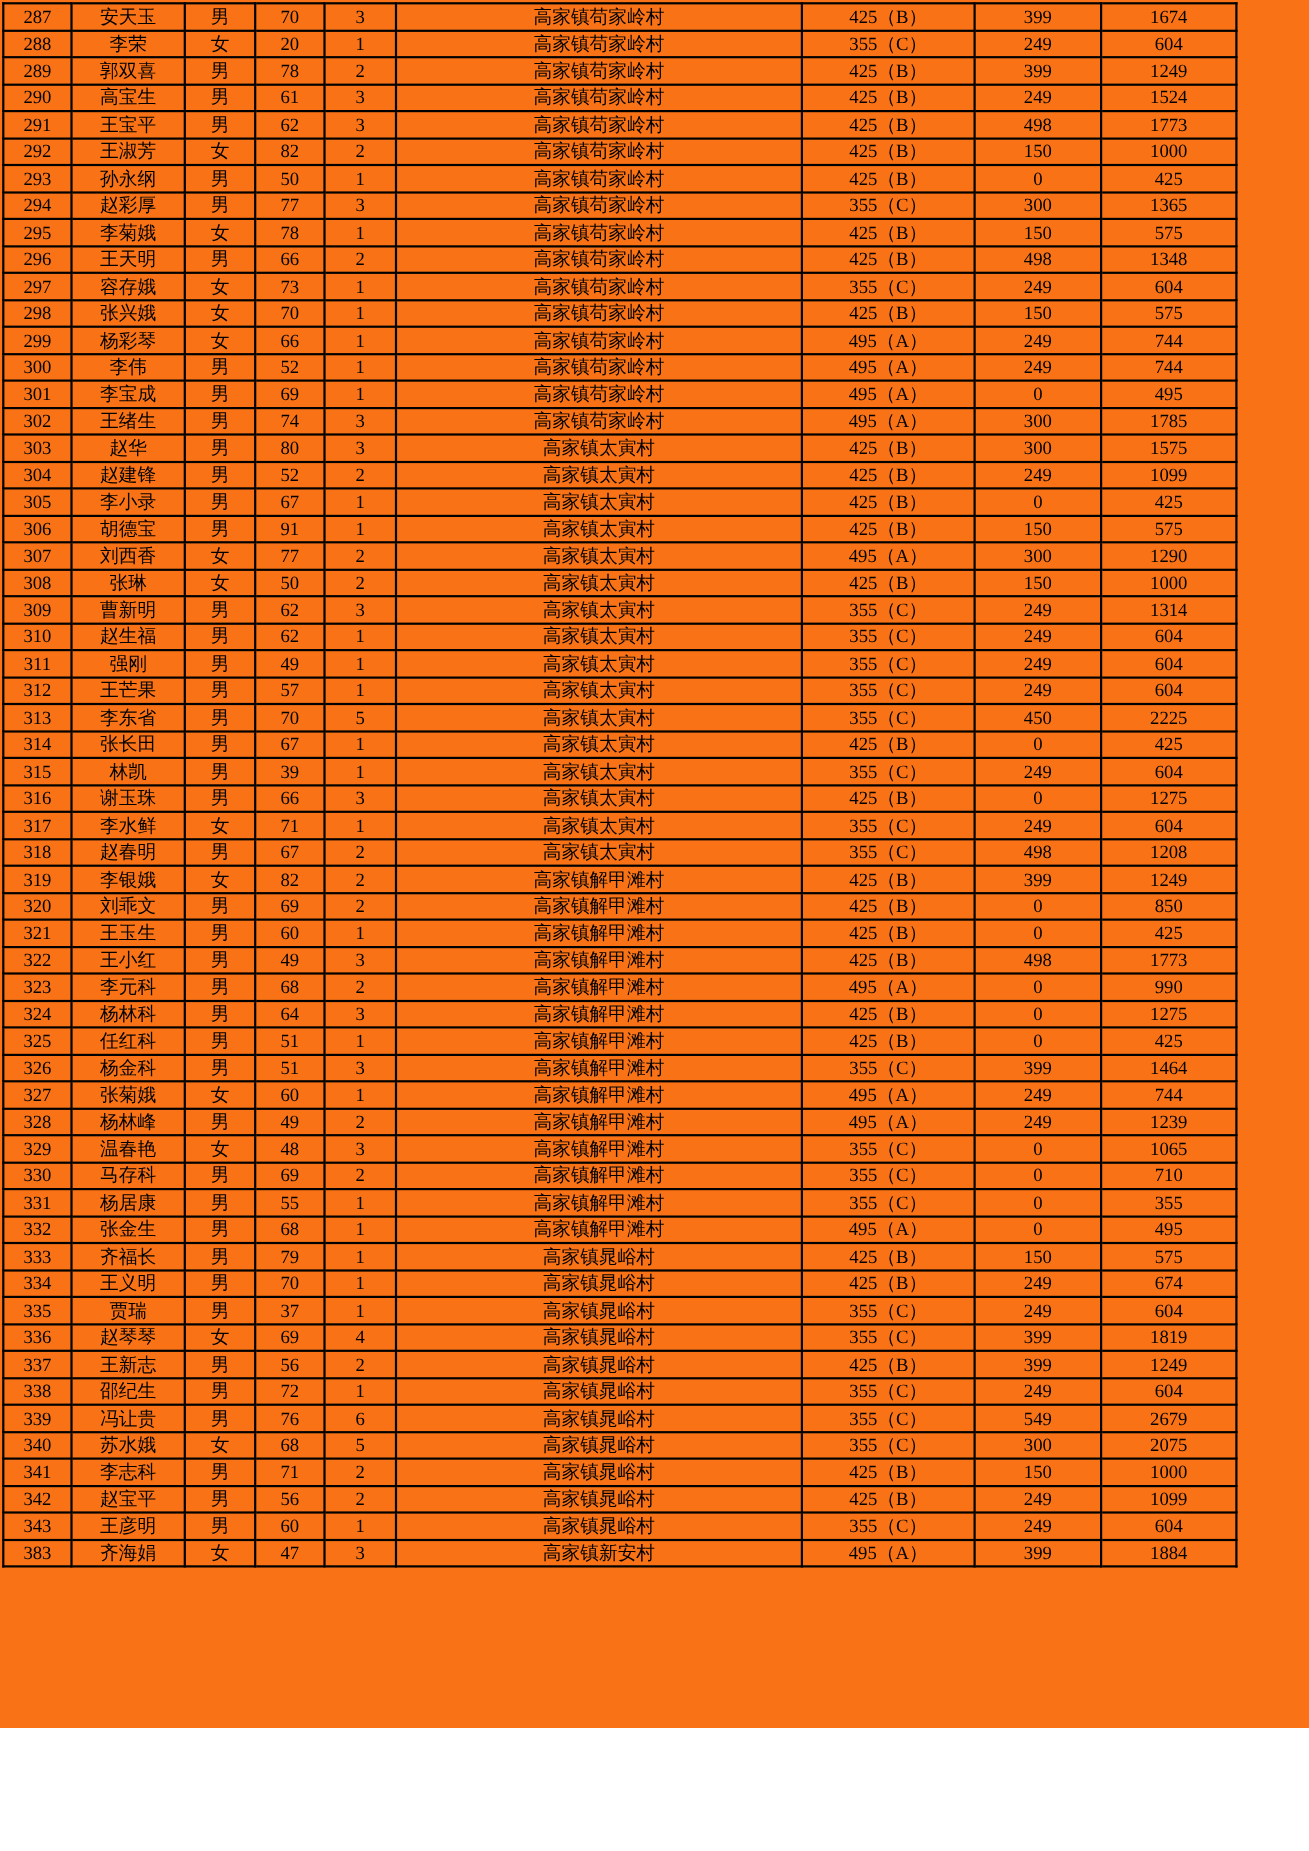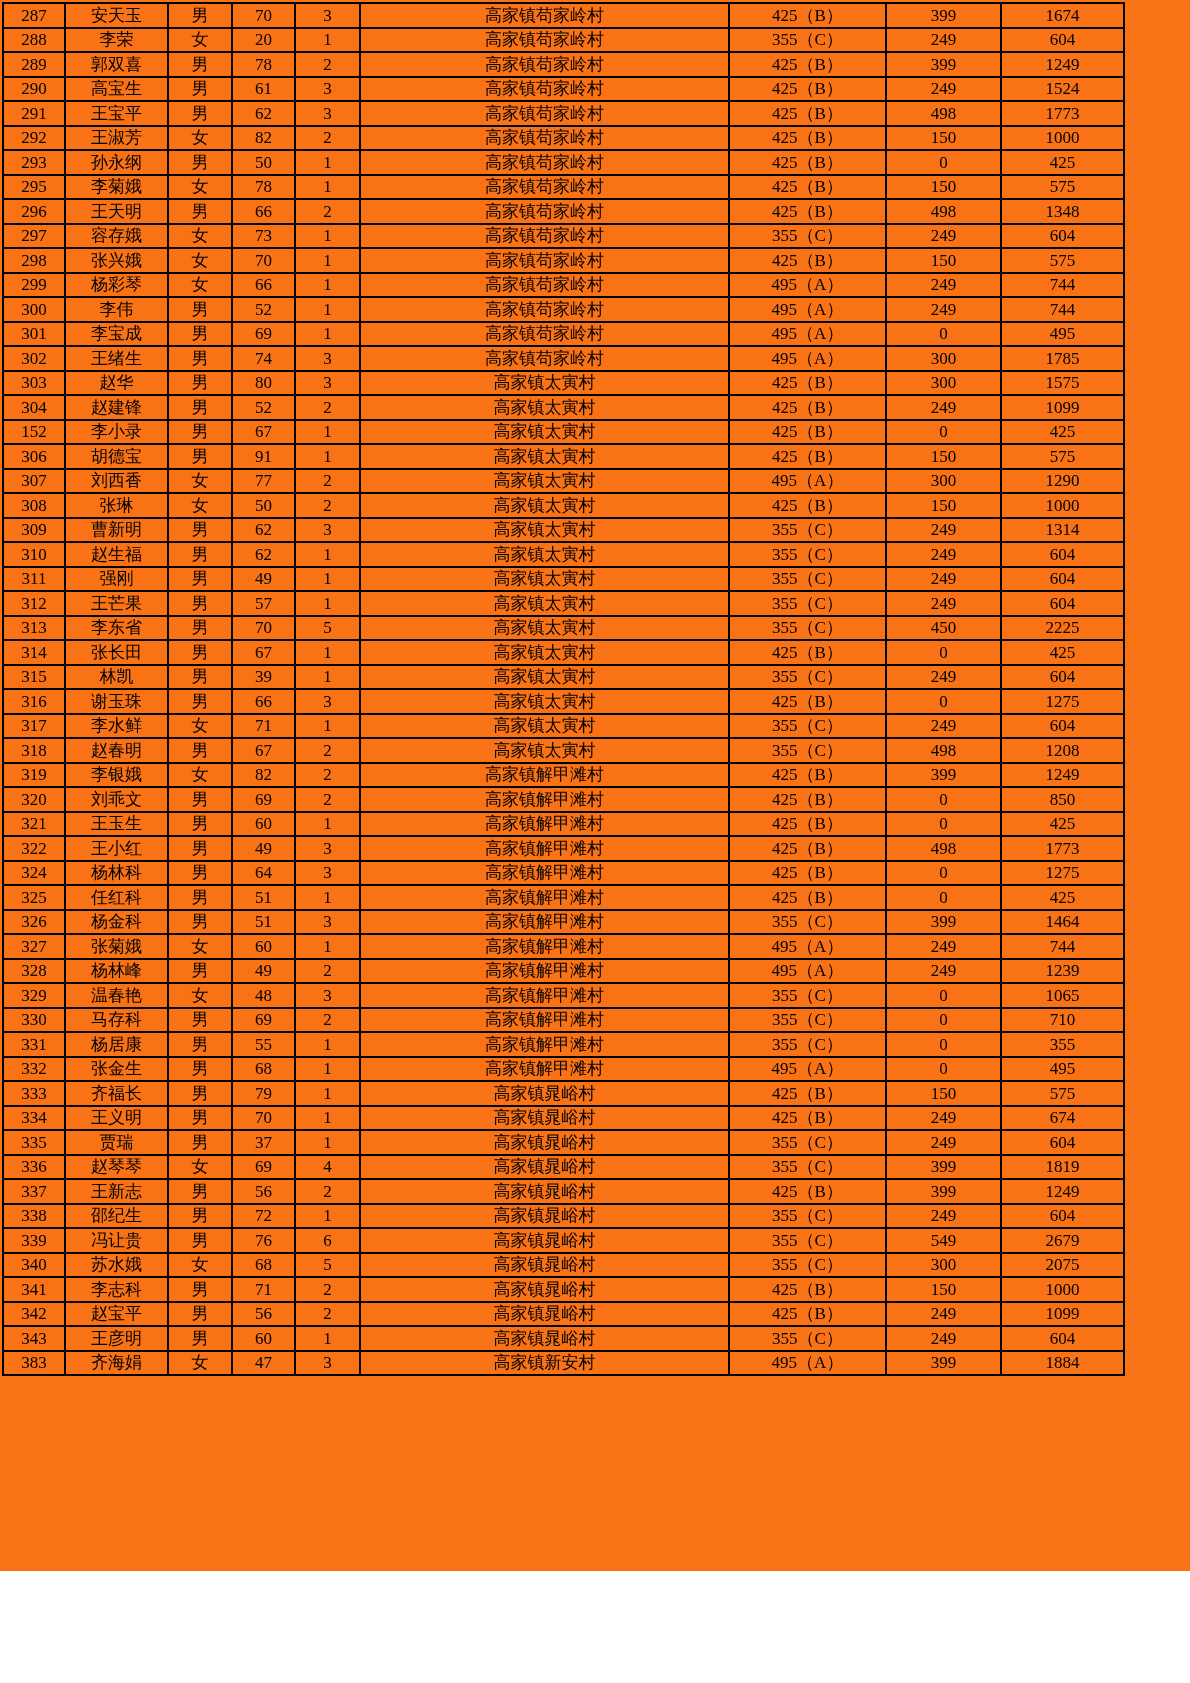--- a/index.html
+++ b/index.html
@@ -134,20 +134,31 @@
           <td>孙永纲</td>
           <td>男</td>
           <td>50</td>
           <td>1</td>
           <td>高家镇苟家岭村</td>
           <td>425（B）</td>
           <td>0</td>
           <td>425</td>
         </tr>
         <tr>
+          <td>294</td>
+          <td>赵彩厚</td>
+          <td>男</td>
+          <td>77</td>
+          <td>3</td>
+          <td>高家镇苟家岭村</td>
+          <td>355（C）</td>
+          <td>300</td>
+          <td>1365</td>
+        </tr>
+        <tr>
           <td>295</td>
           <td>李菊娥</td>
           <td>女</td>
           <td>78</td>
           <td>1</td>
           <td>高家镇苟家岭村</td>
           <td>425（B）</td>
           <td>150</td>
           <td>575</td>
         </tr>
@@ -244,21 +255,21 @@
           <td>赵建锋</td>
           <td>男</td>
           <td>52</td>
           <td>2</td>
           <td>高家镇太寅村</td>
           <td>425（B）</td>
           <td>249</td>
           <td>1099</td>
         </tr>
         <tr>
-          <td>152</td>
+          <td>305</td>
           <td>李小录</td>
           <td>男</td>
           <td>67</td>
           <td>1</td>
           <td>高家镇太寅村</td>
           <td>425（B）</td>
           <td>0</td>
           <td>425</td>
         </tr>
         <tr>
@@ -440,20 +451,31 @@
         <tr>
           <td>322</td>
           <td>王小红</td>
           <td>男</td>
           <td>49</td>
           <td>3</td>
           <td>高家镇解甲滩村</td>
           <td>425（B）</td>
           <td>498</td>
           <td>1773</td>
+        </tr>
+        <tr>
+          <td>323</td>
+          <td>李元科</td>
+          <td>男</td>
+          <td>68</td>
+          <td>2</td>
+          <td>高家镇解甲滩村</td>
+          <td>495（A）</td>
+          <td>0</td>
+          <td>990</td>
         </tr>
         <tr>
           <td>324</td>
           <td>杨林科</td>
           <td>男</td>
           <td>64</td>
           <td>3</td>
           <td>高家镇解甲滩村</td>
           <td>425（B）</td>
           <td>0</td>

